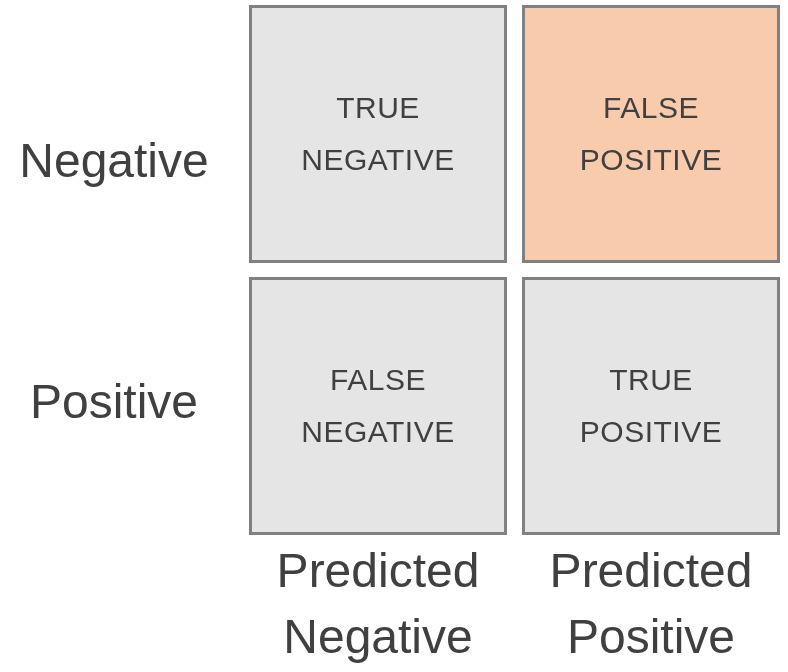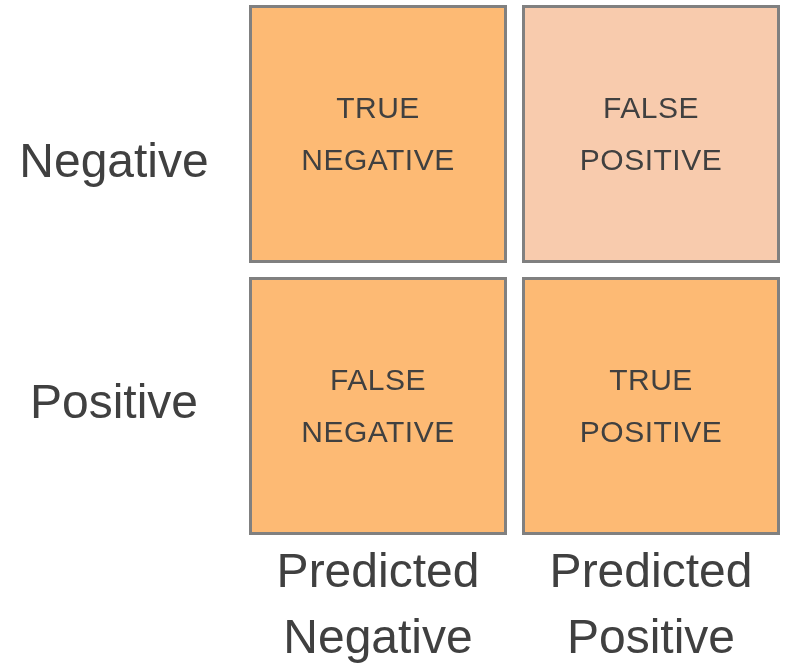--- a/index.html
+++ b/index.html
@@ -14,21 +14,21 @@
     height: 672px;
     background: #ffffff;
     overflow: hidden;
   }
   .cell {
     position: absolute;
     width: 258px;
     height: 258px;
     box-sizing: border-box;
     border: 3px solid #808080;
-    background: #fdba74;
+    background: #e5e5e5;
     display: flex;
     align-items: center;
     justify-content: center;
     text-align: center;
     font-size: 30px;
     line-height: 1.75;
     letter-spacing: 0.5px;
     color: #404040;
     white-space: pre-line;
   }

